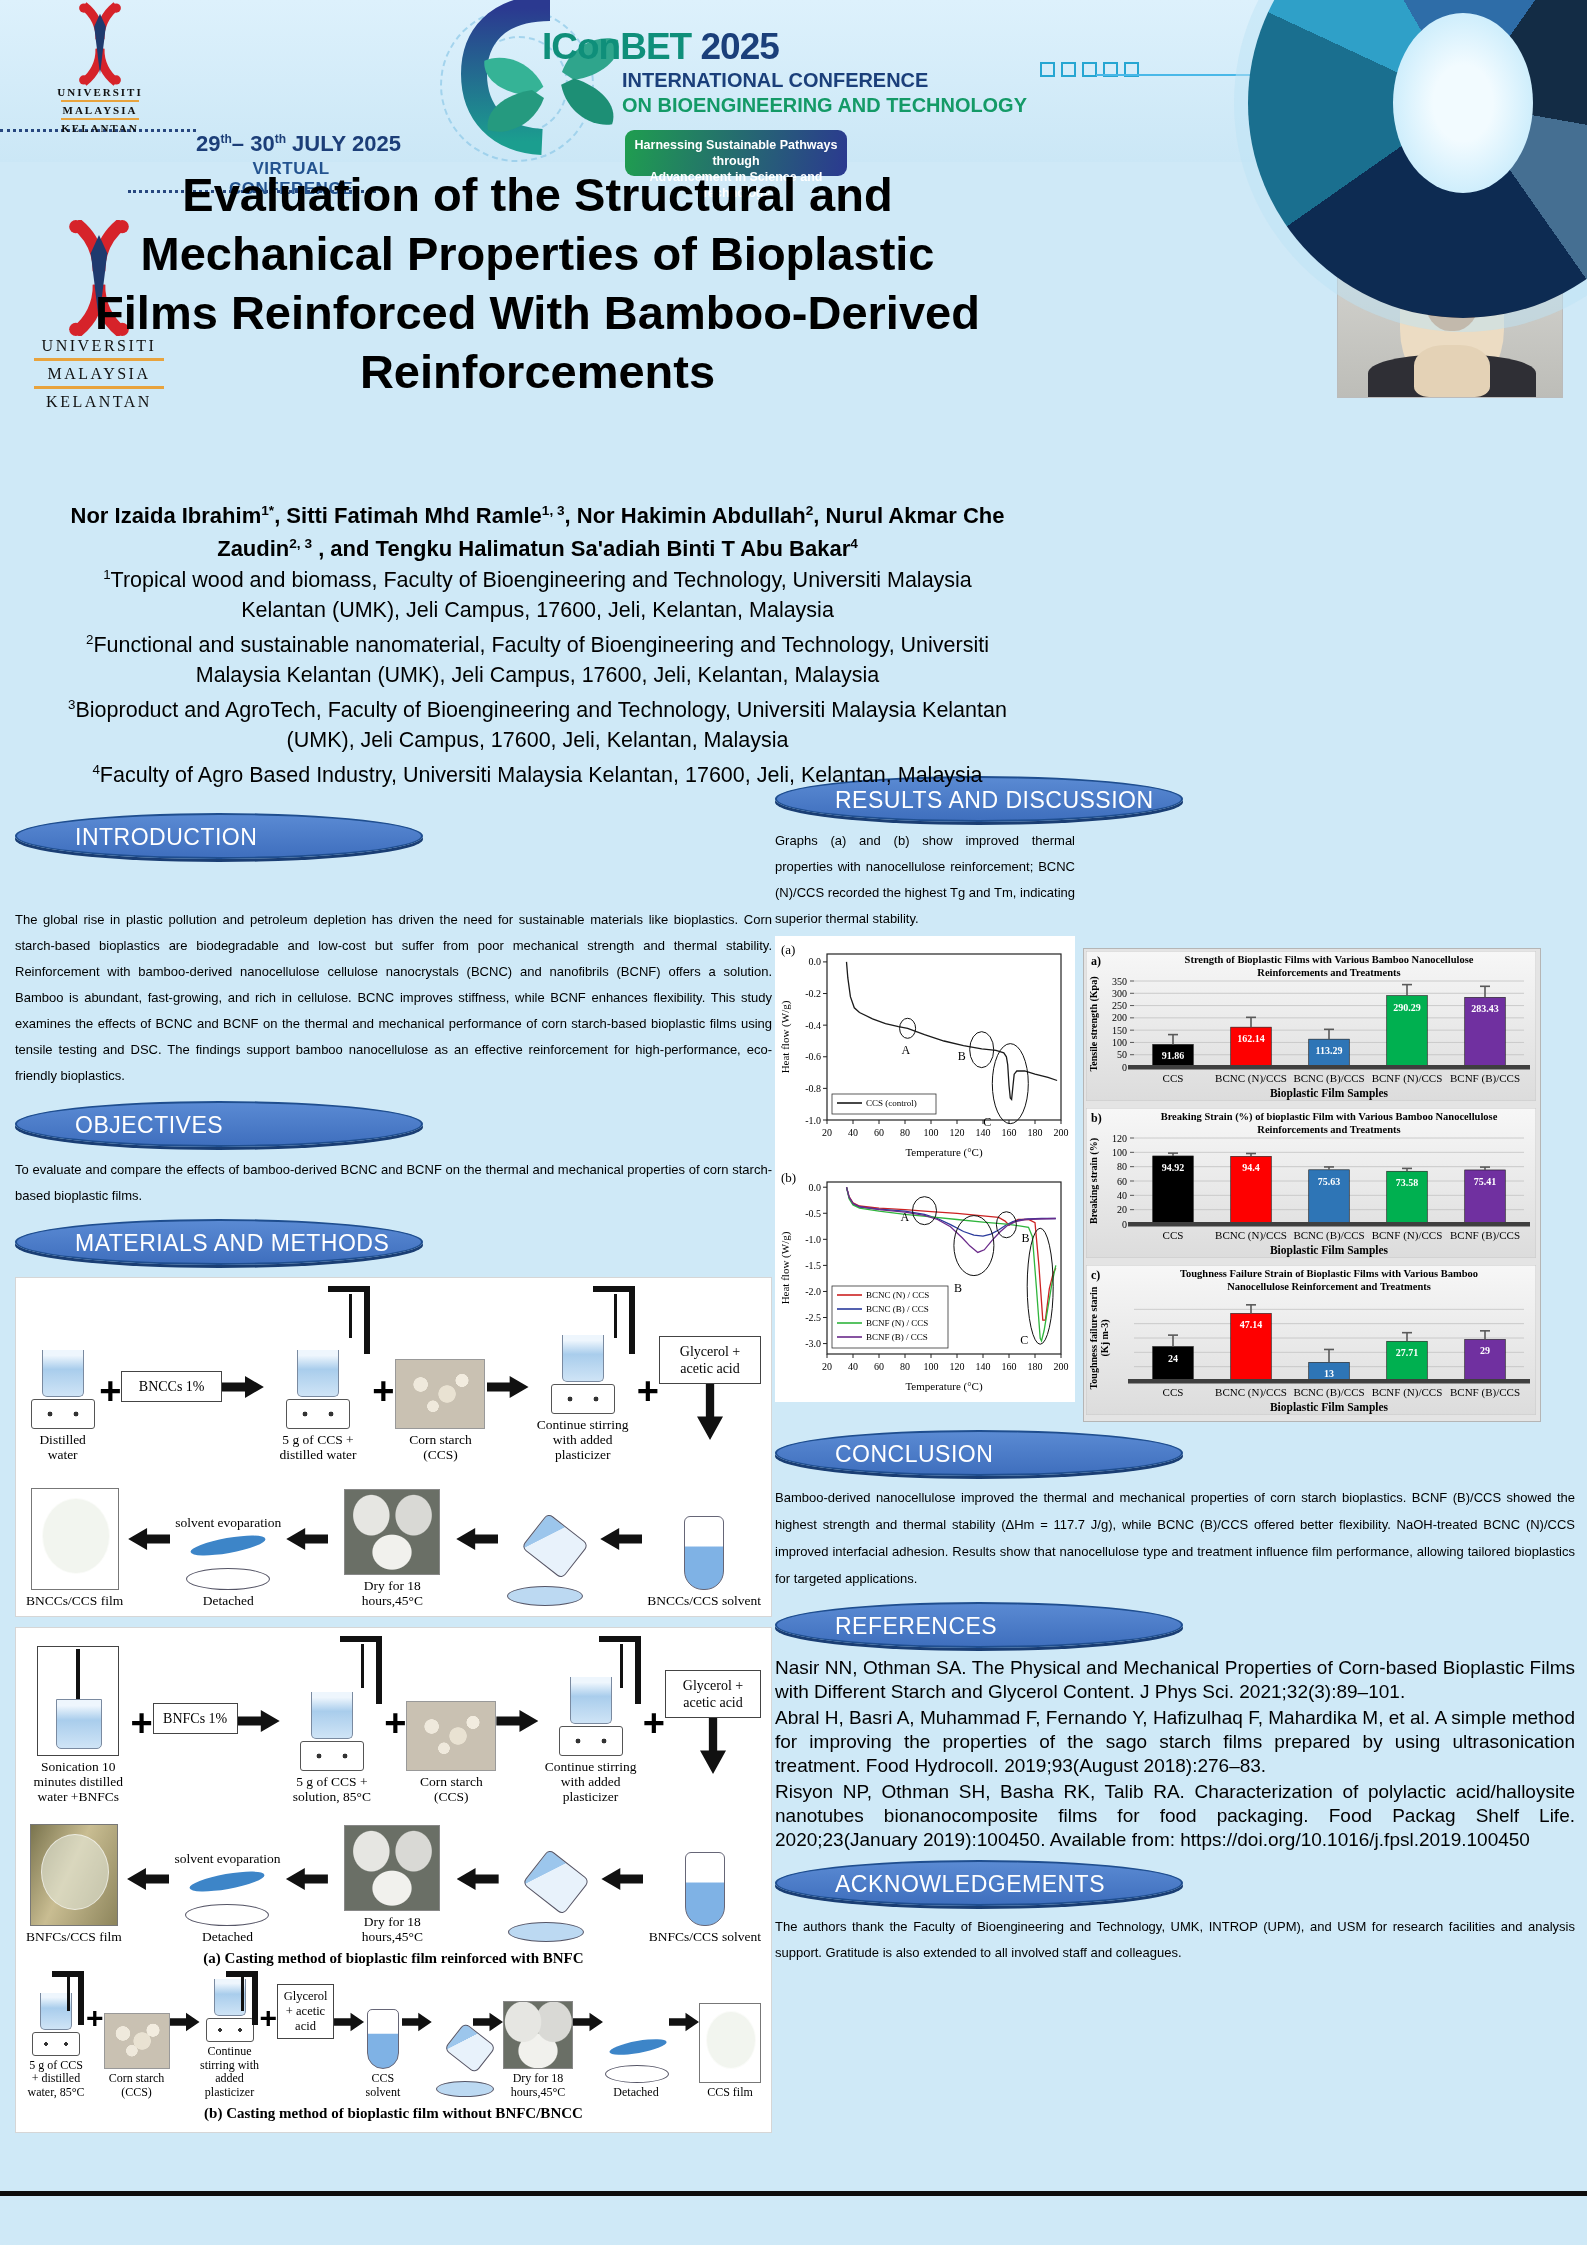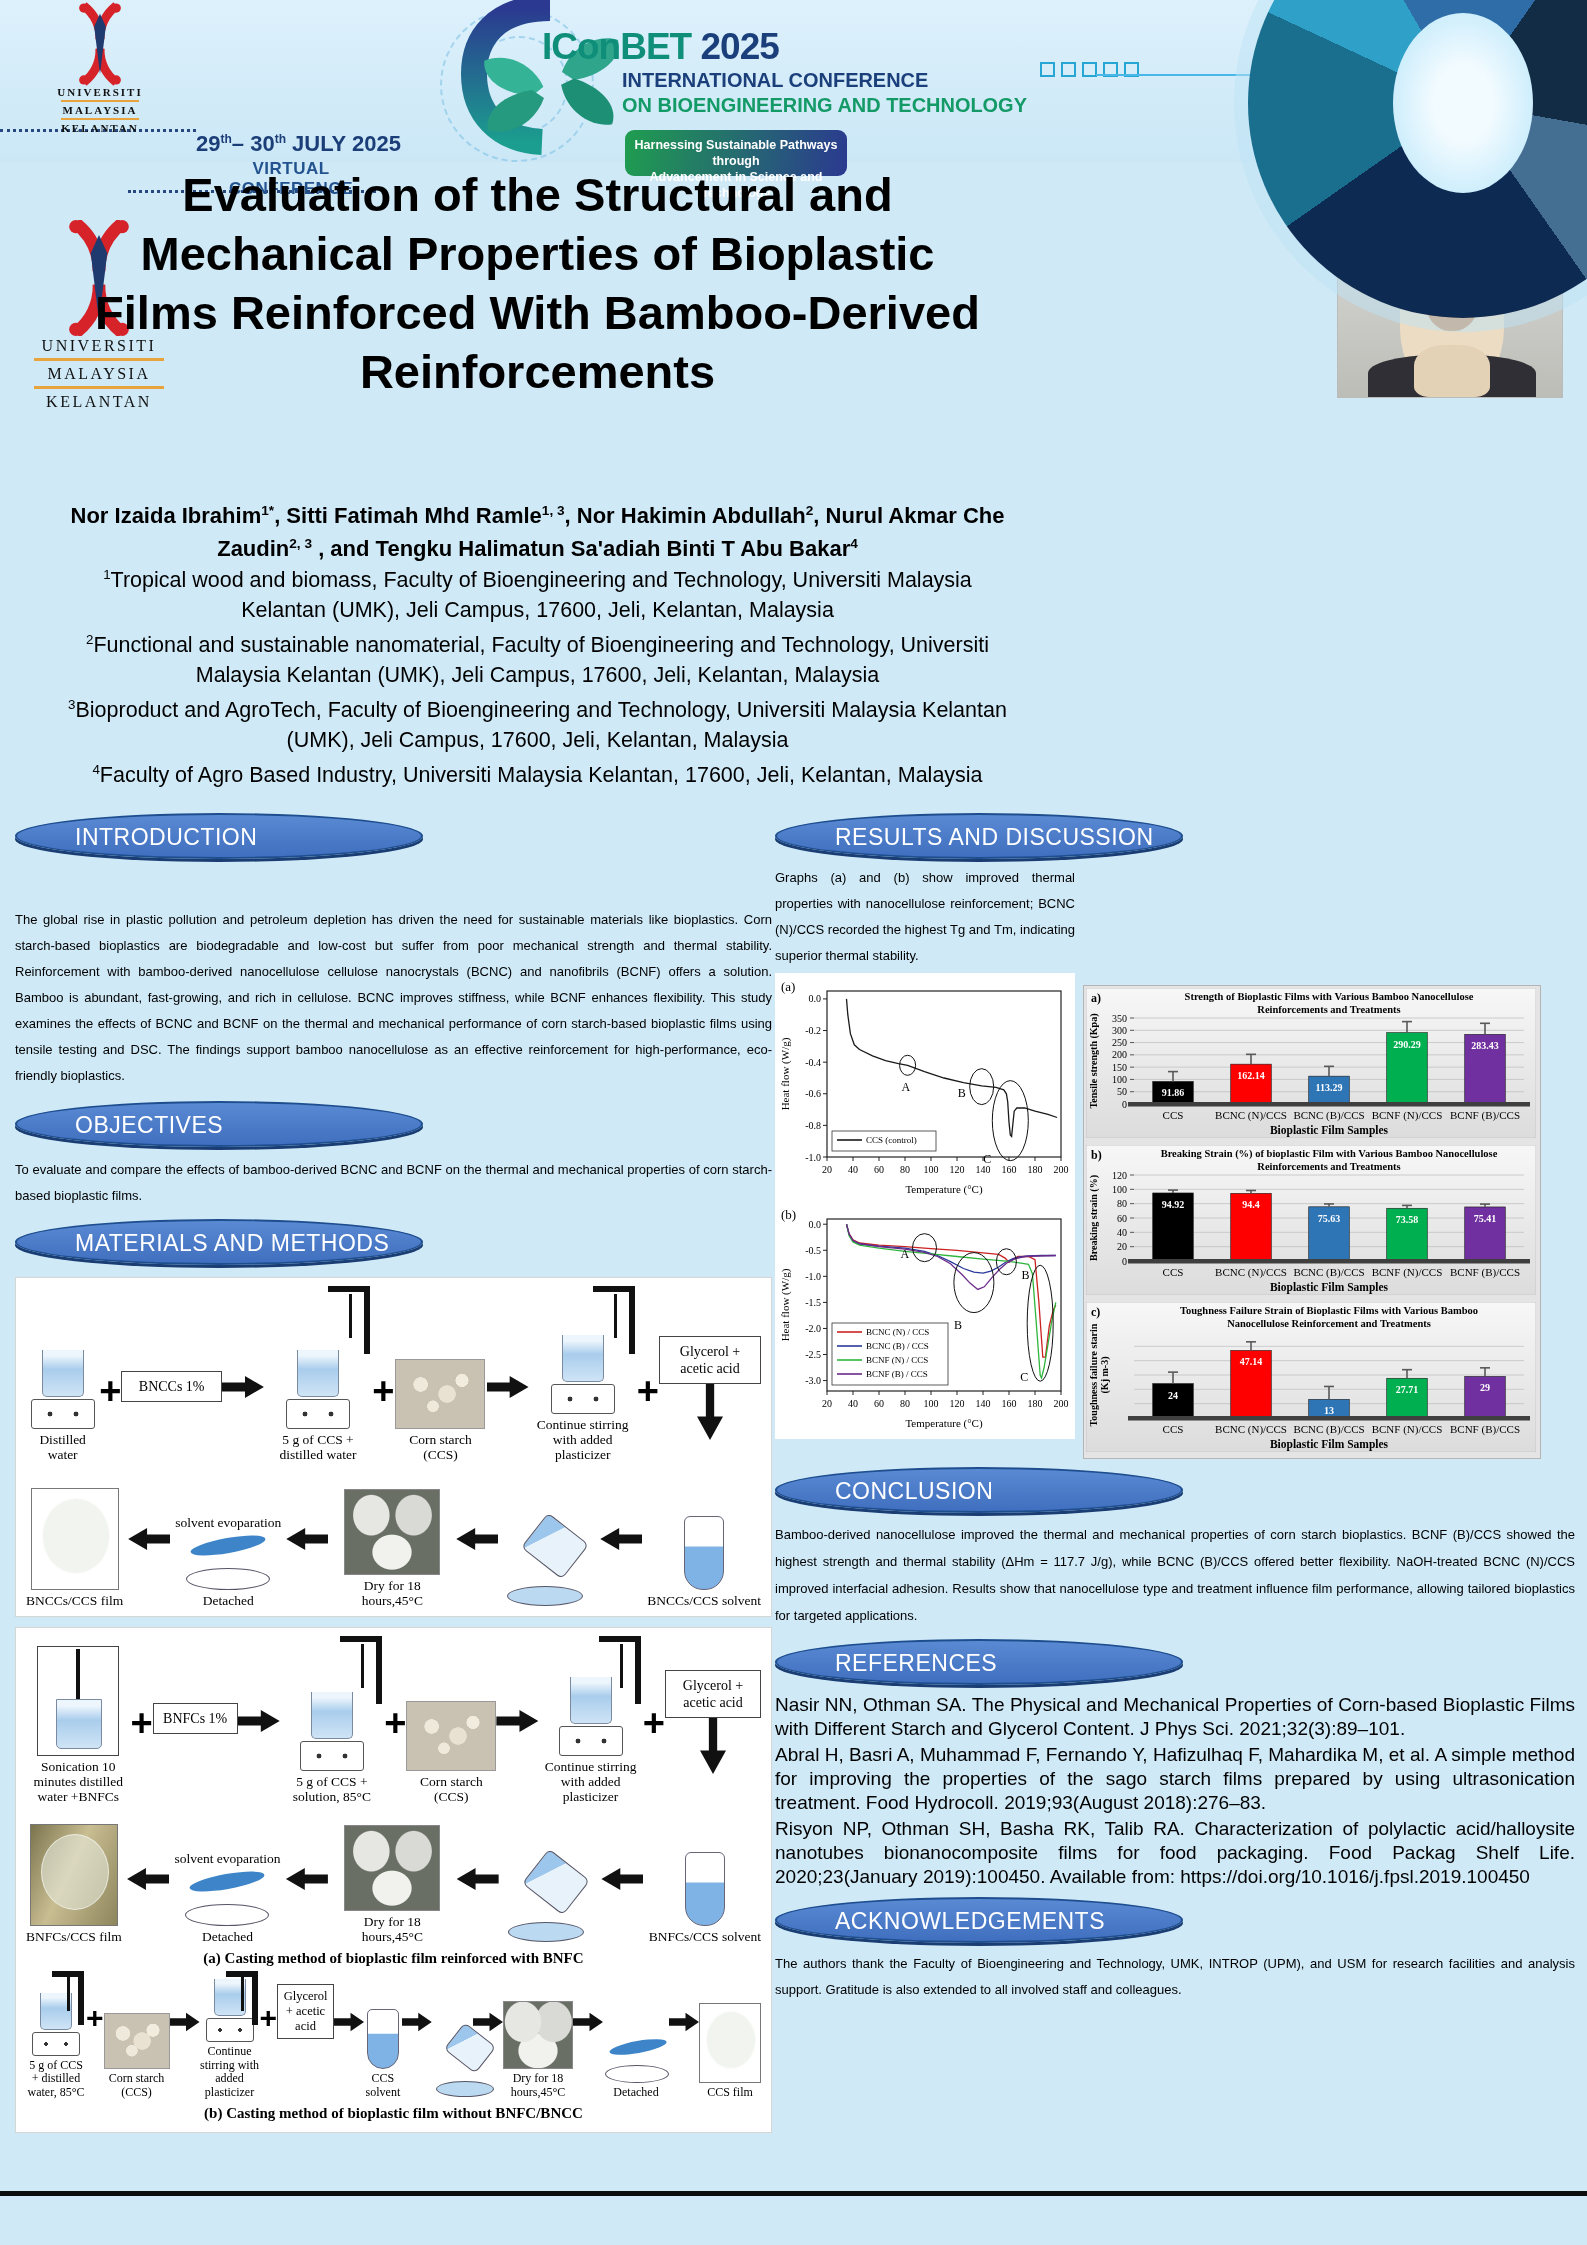--- a/index.html
+++ b/index.html
@@ -42,21 +42,21 @@
   .hijab{position:absolute;left:62px;top:10px;width:104px;height:150px;border-radius:48% 48% 40% 40%;background:#ecdcc3}
   .face{position:absolute;left:86px;top:30px;width:56px;height:72px;border-radius:50% 50% 46% 46%;background:#c68e63}
   .specs{position:absolute;left:92px;top:52px;width:44px;height:12px;border-top:2px solid #333;
      background:radial-gradient(circle 7px at 9px 6px,transparent 5px,#333 6px,transparent 7px),radial-gradient(circle 7px at 35px 6px,transparent 5px,#333 6px,transparent 7px)}
   .jacket{position:absolute;left:30px;bottom:-4px;width:168px;height:46px;border-radius:40% 40% 0 0;background:#2f2f35}
   .drape{position:absolute;left:76px;bottom:0;width:76px;height:52px;border-radius:40% 40% 20% 20%;background:#e4d2b6}
   
   .oval{width:408px;height:46px;border-radius:50%;background:linear-gradient(#5a8ad3,#3f6fbe);border:2px solid #1f4e8f;box-shadow:0 3px 0 #1a3e74;color:#fff;font-weight:normal;font-size:23px;line-height:44px;padding-left:58px;box-sizing:border-box;letter-spacing:.5px}
   .para{font-size:13px;line-height:26px;text-align:justify;color:#000}
   .col-left{position:absolute;left:15px;top:813px;width:757px}
-  .col-right{position:absolute;left:775px;top:813px;width:800px}
+  .col-right{position:absolute;left:775px;top:776px;width:800px}
   .mt8{margin-top:8px}.mt10{margin-top:10px}.mt12{margin-top:12px}.mt30{margin-top:48px}
   
   .restext{display:flex;gap:16px;margin-top:6px}
   .rescol1{width:300px;line-height:26px}
   .rescol2{flex:1;line-height:26px}
   .figrow{display:flex;gap:8px;margin-top:4px;align-items:flex-start}
   .dscpanel{width:300px;background:#fff;padding:2px;box-sizing:border-box}
   .chartspanel{width:458px;background:#e4e4e4;border:1px solid #b5b5b5;padding:2px;box-sizing:border-box;margin-top:12px;display:flex;flex-direction:column;gap:3px}
   
   .panel{background:#fff;border:1px solid #d6d6d6;padding:8px 10px;box-sizing:border-box}

